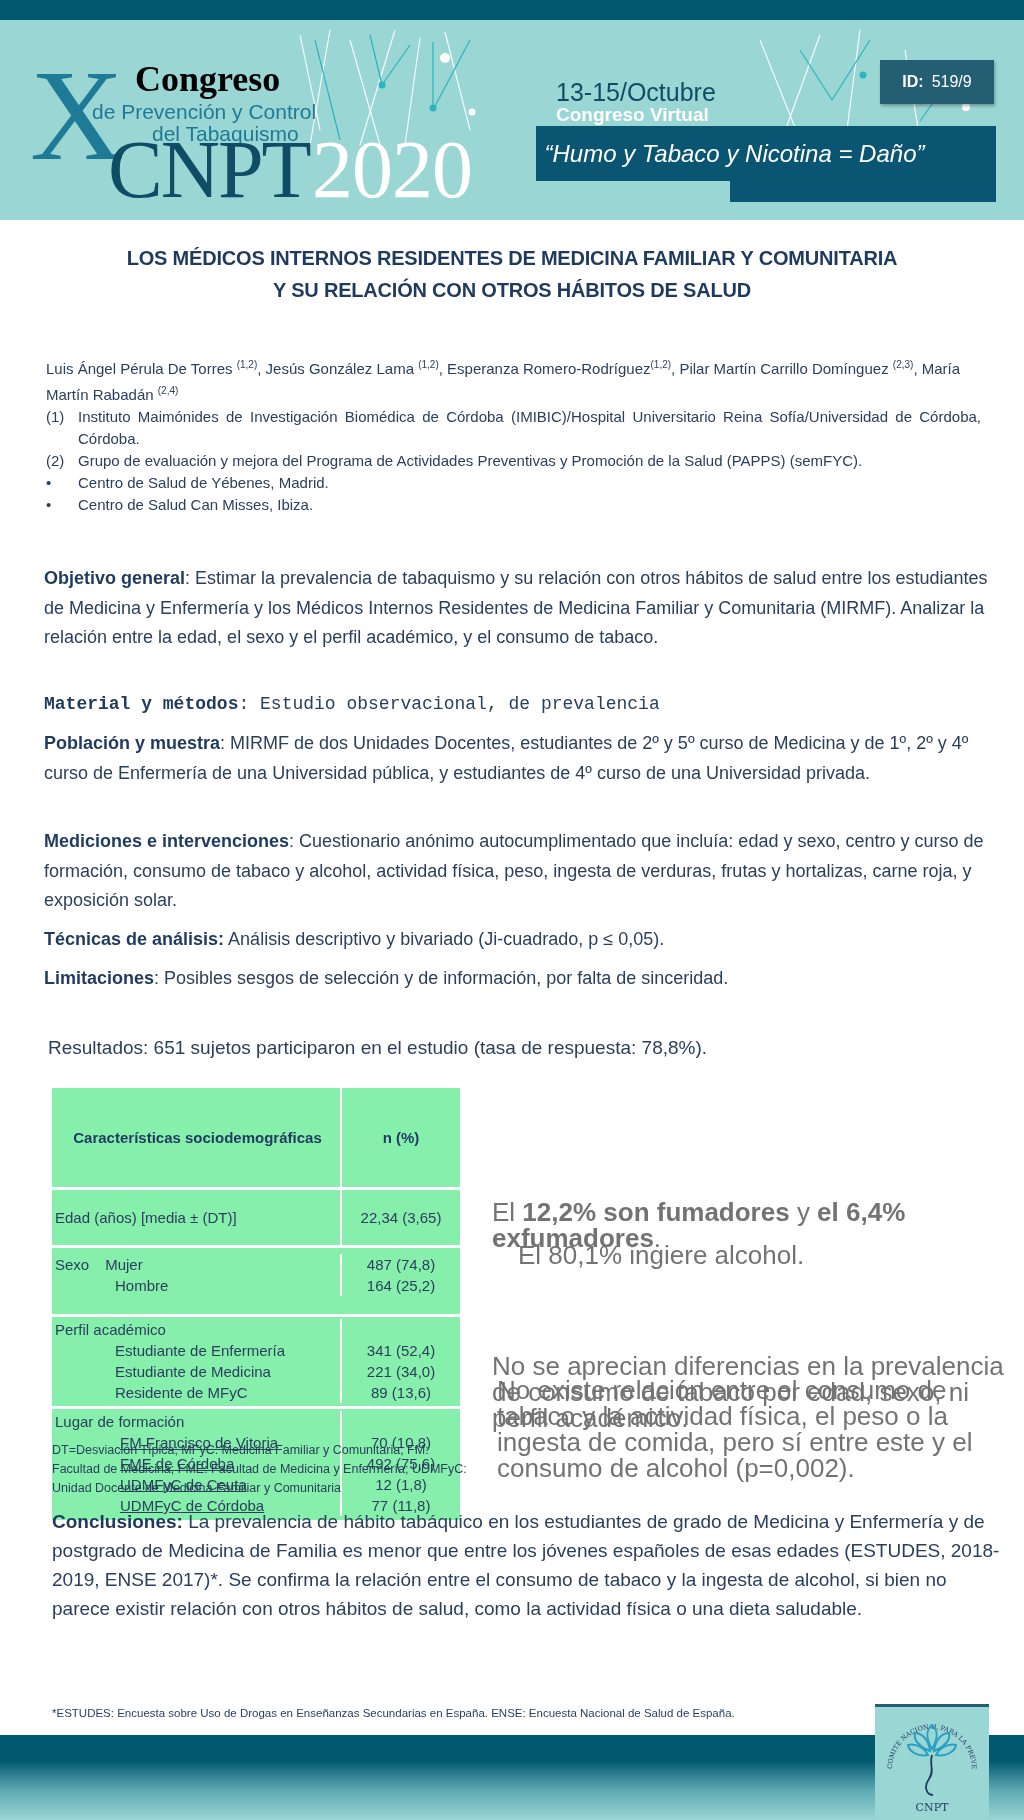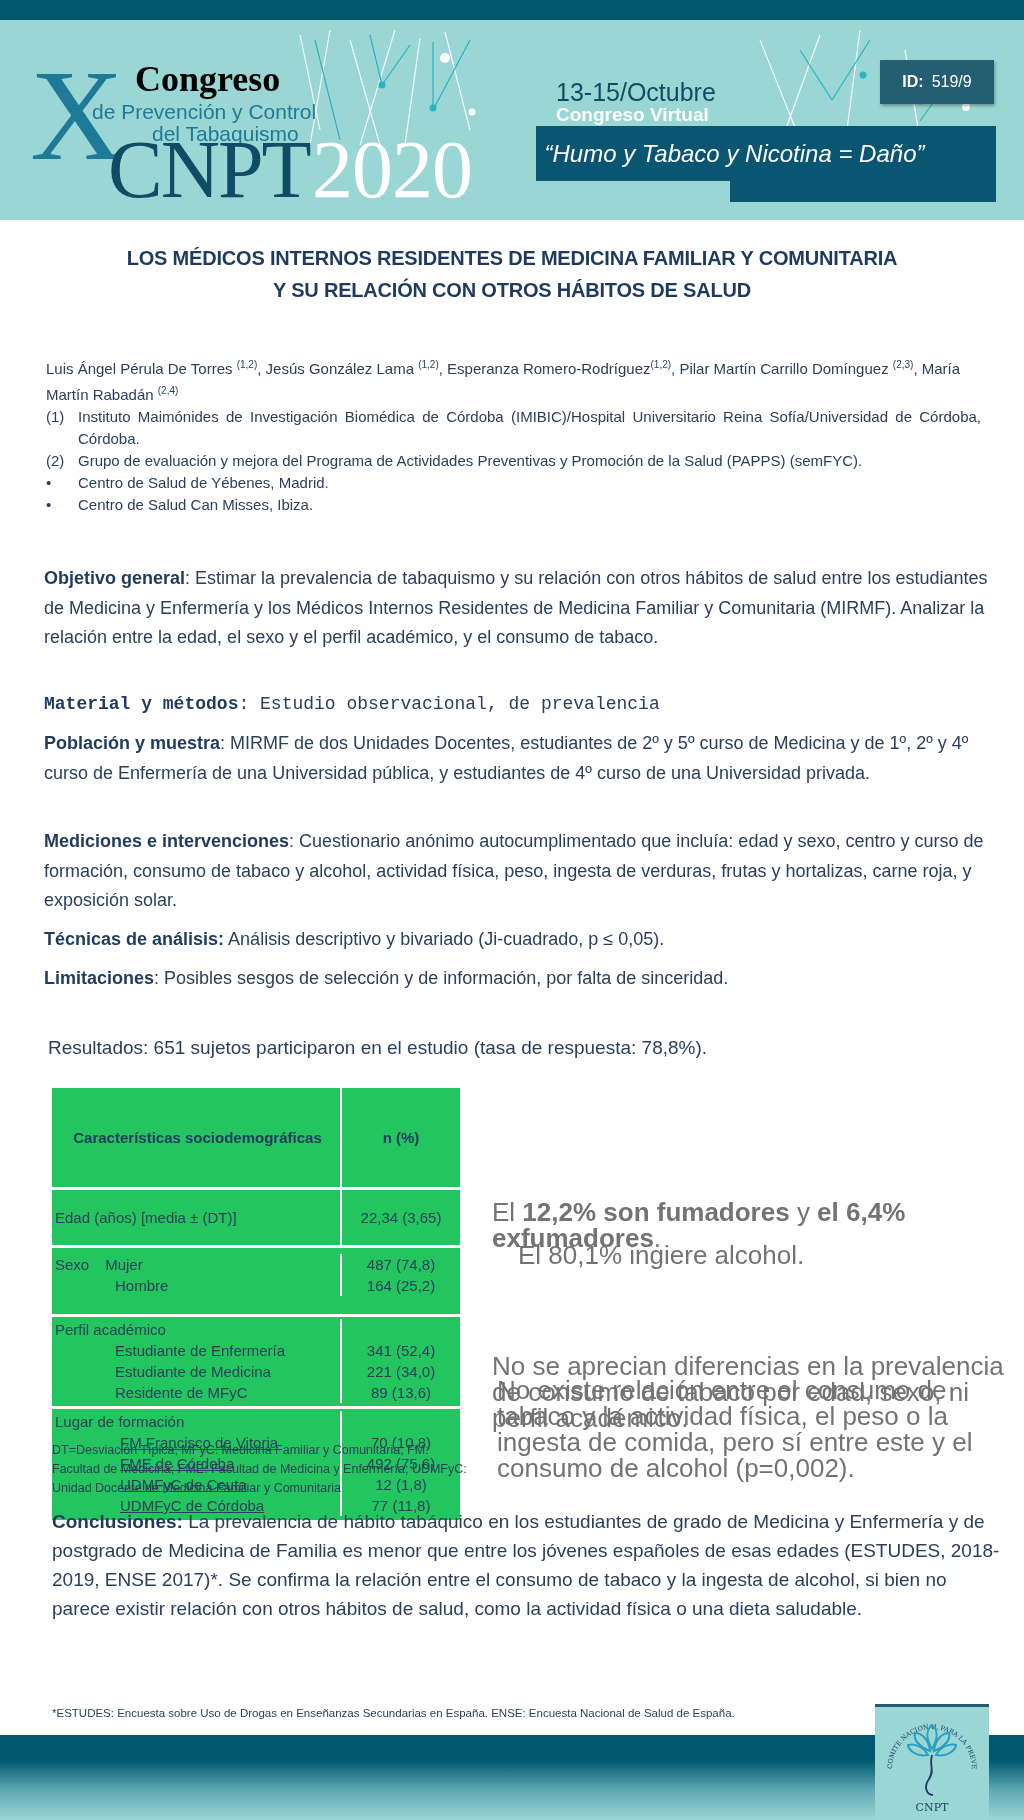--- a/index.html
+++ b/index.html
@@ -33,21 +33,21 @@
   .affils .row { display: flex; text-align: justify; }
   .affils .mark { width: 32px; flex: none; }
   .affils .txt { flex: 1; }
 
   .section { position: absolute; left: 44px; width: 950px; font-size: 18px; line-height: 29.5px; color: #2a3f5c; }
   .section b { color: #1f3a5f; }
 
   .results { position: absolute; left: 48px; top: 1037px; font-size: 19px; color: #2a3f5c; }
 
   
-  .table { position: absolute; left: 52px; top: 1088px; width: 408px; background: #22c55e; font-size: 15px; color: #2a3f5c; }
+  .table { position: absolute; left: 52px; top: 1088px; width: 408px; background: #86efac; font-size: 15px; color: #2a3f5c; }
   .trow { display: flex; border-bottom: 3px solid #ffffff; }
   .tc1 { width: 290px; border-right: 2px solid #ffffff; padding-left: 3px; }
   .tc2 { flex: 1; text-align: center; }
   .thead { height: 102px; align-items: center; font-weight: bold; color: #1f3a5f; }
   .thead .tc1 { text-align: center; height: 100%; display: flex; align-items: center; justify-content: center; }
   .thead .tc2 { height: 100%; display: flex; align-items: center; justify-content: center; }
   .ln { height: 21px; line-height: 21px; }
   .ind { padding-left: 60px; }
   .ind2 { padding-left: 65px; text-decoration: underline; }
   .tnote { position: absolute; left: 52px; top: 1441px; width: 420px; font-size: 12.5px; line-height: 19px; color: #2a3f5c; }

